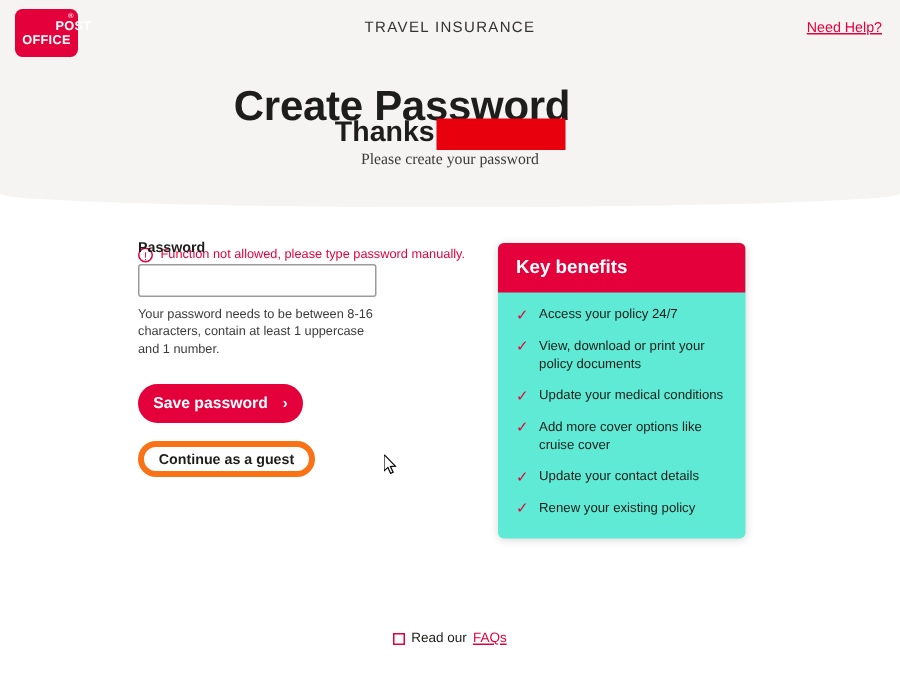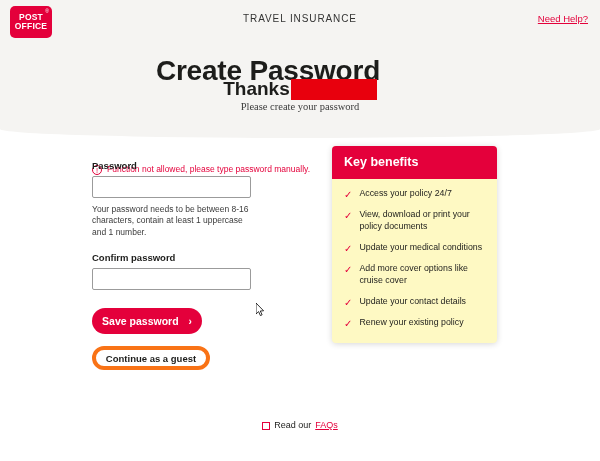--- a/index.html
+++ b/index.html
@@ -31,21 +31,21 @@
     width: 42px; height: 32px;
     background: #e4003b;
     border-radius: 5px;
     color: #ffffff;
     display: flex;
     flex-direction: column;
     align-items: center;
     justify-content: center;
     line-height: 1.02;
   }
-  .logo .l1 { font-size: 8.5px; font-weight: bold; letter-spacing: .2px; }
+  .logo .l1 { font-size: 8.5px; font-weight: bold; letter-spacing: .2px; padding-left: 36px; }
   .logo .l2 { font-size: 8.5px; font-weight: bold; letter-spacing: .2px; }
   .logo .reg { position: absolute; top: 3px; right: 3px; font-size: 5px; }
 
   .top-title {
     position: absolute;
     top: 13px; left: 0; width: 600px;
     text-align: center;
     font-size: 10px;
     letter-spacing: .9px;
     color: #333333;
@@ -180,23 +180,23 @@
     background: #ffffff;
     color: #1d1d1b;
     font-size: 9.5px;
     font-weight: bold;
     cursor: pointer;
   }
 
   
   .benefits-card {
     position: absolute;
-    top: 146px; left: 332px;
+    top: 162px; left: 332px;
     width: 165px;
-    background: #fef9c3;
+    background: #5eead4;
     border-radius: 4px;
     box-shadow: 0 1px 6px rgba(0,0,0,0.16);
     overflow: hidden;
   }
   .benefits-head {
     background: #e4003b;
     color: #ffffff;
     font-size: 12.5px;
     font-weight: bold;
     padding: 9px 12px 10px 12px;
@@ -284,24 +284,20 @@
   <div class="error-row">
     <span class="error-icon">!</span>
     <span class="error-text">Function not allowed, please type password manually.</span>
   </div>
 
   <div class="form-col">
     <div class="field-label">Password</div>
     <input class="text-input" type="password" placeholder="" style="">
     <div class="helper-text">Your password needs to be between 8-16 characters, contain at least 1 uppercase and 1 number.</div>
 
-    <div class="field-group-2">
-      <div class="field-label">Confirm password</div>
-      <input class="text-input" type="password" placeholder="" style="">
-    </div>
 
     <button class="btn-primary">
       <span>Save password</span>
       <span class="arrow">›</span>
     </button>
 
     <button class="btn-secondary">Continue as a guest</button>
   </div>
 
   <div class="benefits-card">

